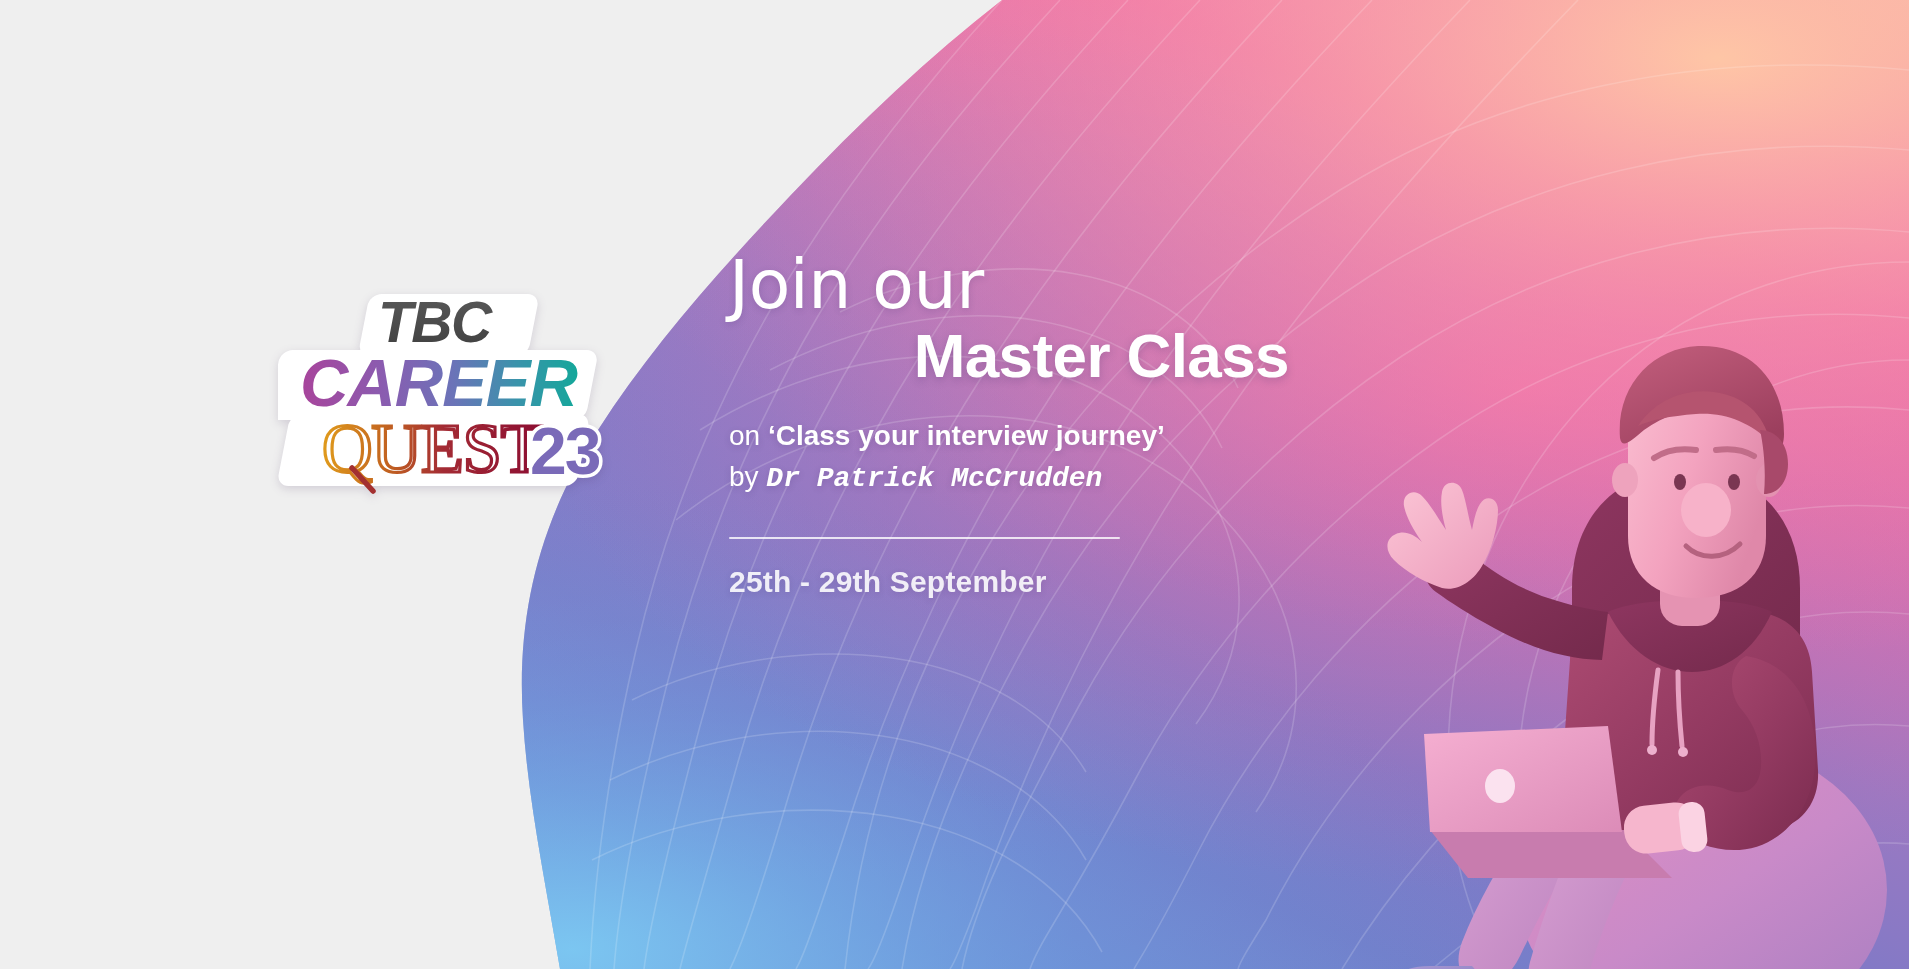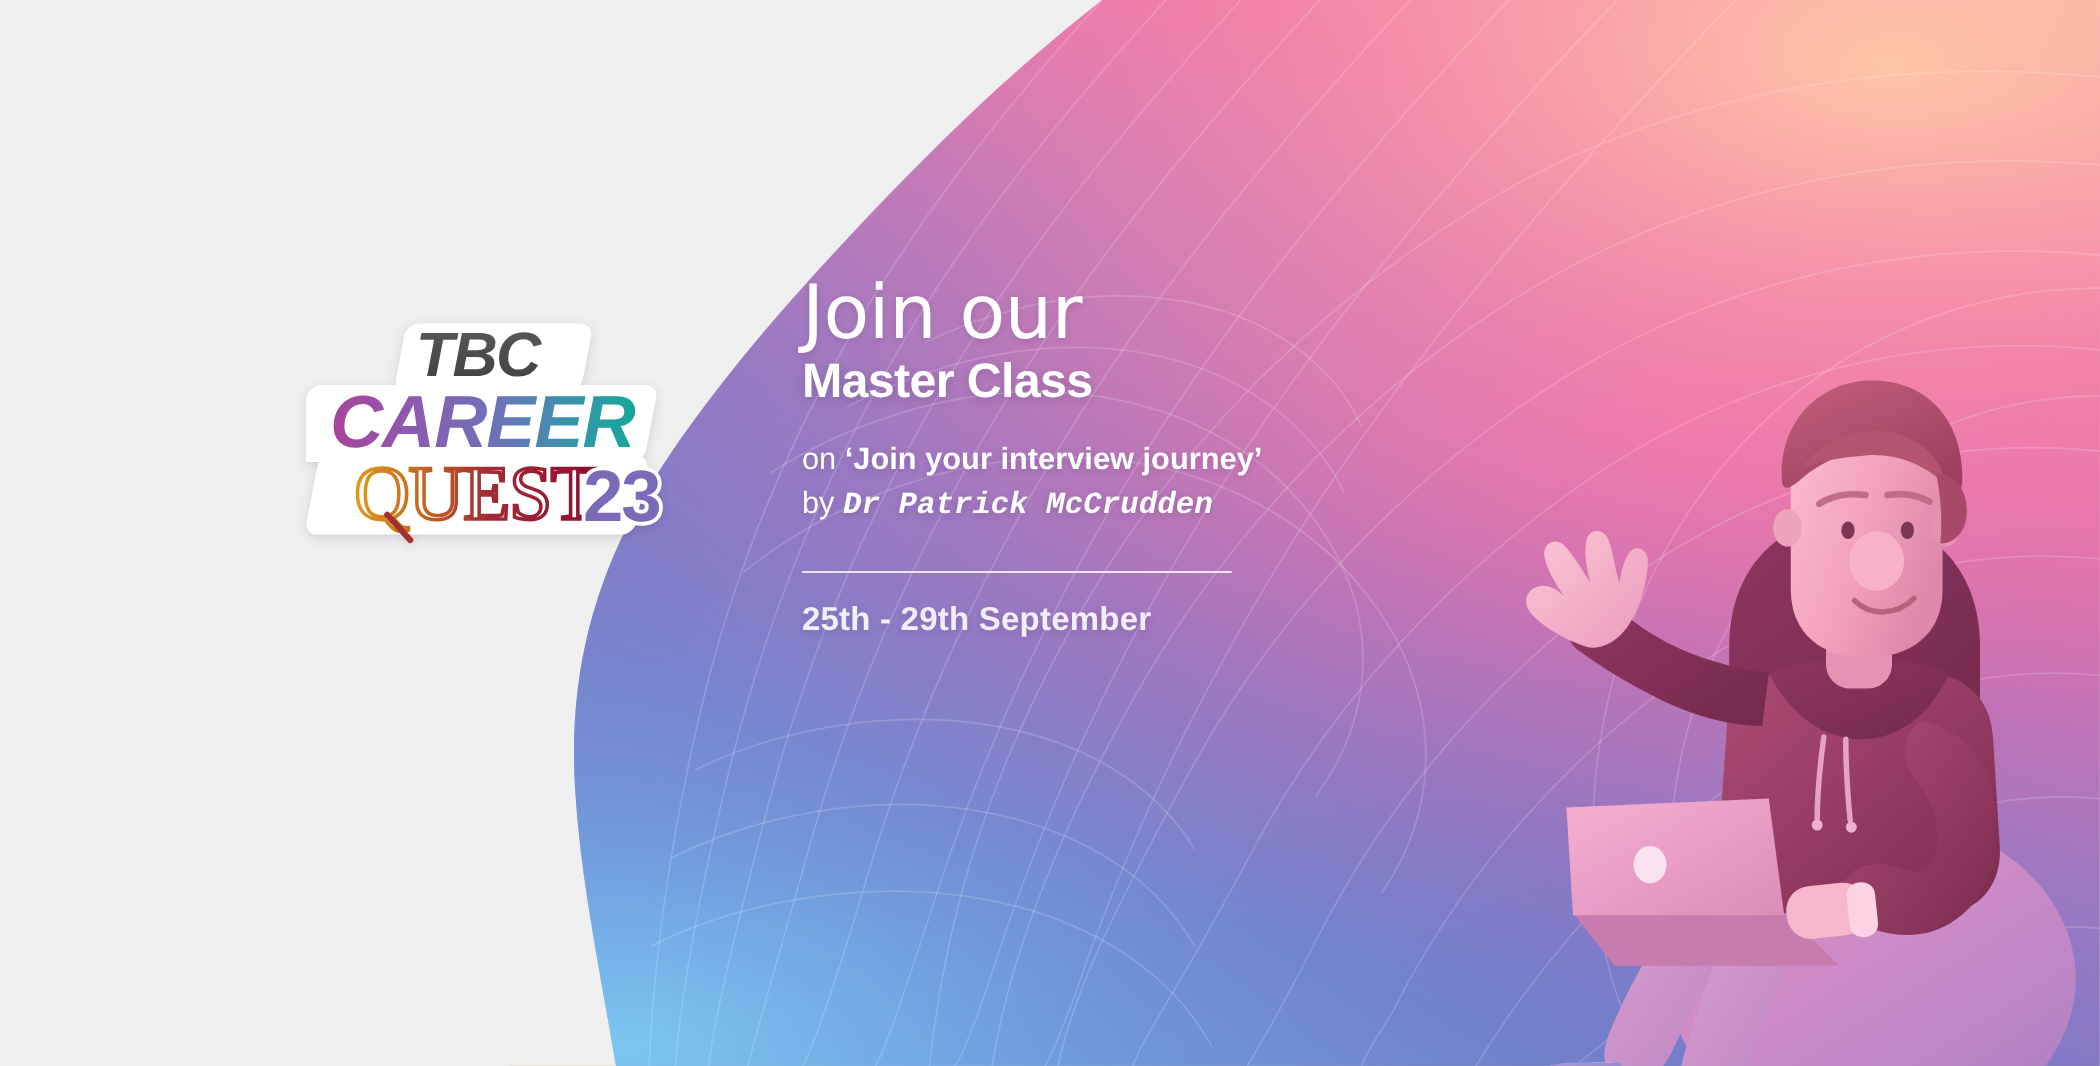--- a/index.html
+++ b/index.html
@@ -27,23 +27,24 @@
   .copy{
     position:absolute;left:729px;top:250px;width:560px;
   }
   .join{
     font-size:68px;line-height:1.02;font-weight:400;color:#ffffff;
     letter-spacing:-.4px;margin:0 0 4px 0;
     text-shadow:0 2px 7px rgba(70,50,110,.20);
     font-family:"DejaVu Sans",sans-serif;
   }
   .master{
-    font-size:44px;line-height:1.08;font-weight:700;color:#ffffff;
+    font-size:62px;line-height:1.08;font-weight:700;color:#ffffff;
     letter-spacing:-.6px;margin:0 0 26px 0;
     text-shadow:0 3px 9px rgba(70,50,110,.26);
+    text-align:right;
   }
   .sub-line{
     font-size:28px;line-height:1.44;color:#ffffff;font-weight:400;
     margin:0;letter-spacing:0px;
     text-shadow:0 2px 6px rgba(70,50,110,.22);
   }
   .sub-line .em{font-weight:700;font-style:italic;font-family:Liberation Mono, monospace;}
   .sub-line .em-plain{font-weight:700;font-style:normal;}
   .rule{
     width:391px;height:2px;background:rgba(255,255,255,.80);
@@ -208,21 +209,21 @@
 
       <text x="252" y="202" font-family="'Liberation Sans', sans-serif" font-size="66" font-weight="700" letter-spacing="-2" fill="#7a6ab8" stroke="#ffffff" stroke-width="7" paint-order="stroke">23</text>
     </svg>
   </div>
 
   <div class="copy">
     <p class="join">Join our</p>
     <p class="master">Master Class</p>
 
     <p class="sub-line">
-      <span>on </span><span class="em-plain">‘Join your interview journey’</span>
+      <span>on </span><span class="em-plain">‘Class your interview journey’</span>
     </p>
 
     <p class="sub-line">
       <span>by </span><span class="em">Dr Patrick McCrudden</span>
     </p>
 
     <hr class="rule">
 
     <p class="date">25th - 29th September</p>
   </div>

